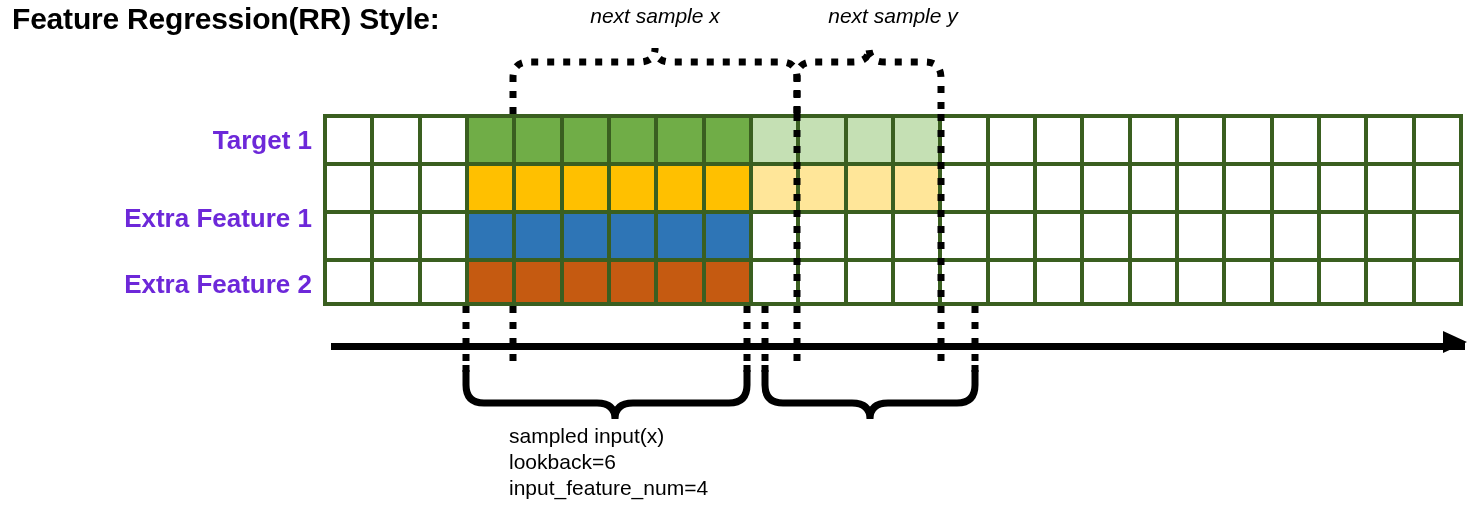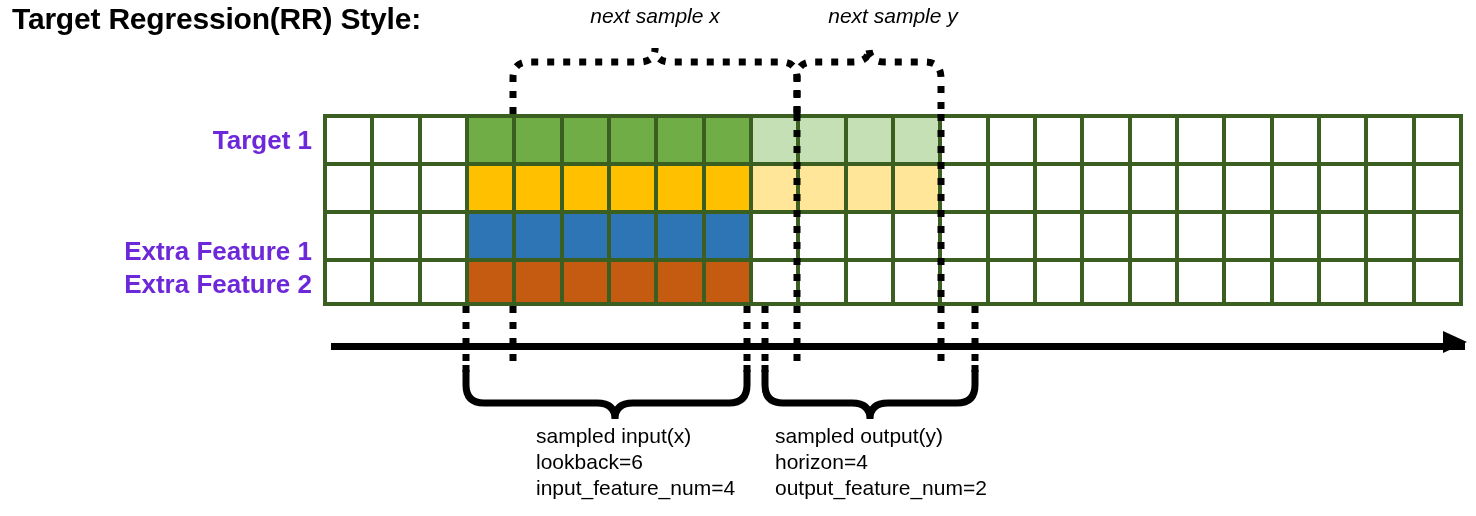--- a/index.html
+++ b/index.html
@@ -77,24 +77,24 @@
   }
   .anno-bot div{display:block;}
 
   svg.overlay{position:absolute;left:0;top:0;width:1476px;height:516px;pointer-events:none;}
 </style>
 </head>
 <body>
 
 <div id="stage">
 
-  <div class="title">Target Regression(RR) Style:</div>
+  <div class="title">Feature Regression(RR) Style:</div>
 
   <div class="rowlabel" style="top:125px;">Target 1</div>
-  <div class="rowlabel" style="top:236px;">Extra Feature 1</div>
+  <div class="rowlabel" style="top:203px;">Extra Feature 1</div>
   <div class="rowlabel" style="top:269px;">Extra Feature 2</div>
 
   <div id="grid" style="background: rgb(58, 95, 32);">
       <div class="grow">
         <div class="gcell" style="background: rgb(255, 255, 255);"></div>
         <div class="gcell" style="background: rgb(255, 255, 255);"></div>
         <div class="gcell" style="background: rgb(255, 255, 255);"></div>
         <div class="gcell" style="background: rgb(112, 173, 71);"></div>
         <div class="gcell" style="background: rgb(112, 173, 71);"></div>
         <div class="gcell" style="background: rgb(112, 173, 71);"></div>
@@ -196,29 +196,24 @@
         <div class="gcell" style="background: rgb(255, 255, 255);"></div>
       </div>
     </div>
 
   <div id="axis"></div>
   <div id="axishead"></div>
 
   <div class="anno-top" style="left:512px;top:4px;width:286px;">next sample x</div>
   <div class="anno-top" style="left:798px;top:4px;width:190px;">next sample y</div>
 
-  <div class="anno-bot" style="left:509px;top:423px;margin-left:27px;">
+  <div class="anno-bot" style="left:509px;top:423px;">
     <div>sampled input(x)</div>
     <div>lookback=6</div>
     <div>input_feature_num=4</div>
-  </div>
-  <div class="anno-bot" style="left:775px;top:423px;">
-    <div>sampled output(y)</div>
-    <div>horizon=4</div>
-    <div>output_feature_num=2</div>
   </div>
 
   <svg class="overlay" viewBox="0 0 1476 516">
     <g fill="none" stroke="#000" stroke-width="7" stroke-linecap="butt" stroke-dasharray="7 9">
 
       <path d="M513,114 L513,78 Q513,62 529,62 L639,62 Q655,62 655,48 Q655,62 671,62 L781,62 Q797,62 797,78 L797,114"></path>
 
       <path d="M797,114 L797,78 Q797,62 813,62 L853,62 Q869,62 869,48 Q869,62 885,62 L925,62 Q941,62 941,78 L941,114"></path>
 
       <path d="M513,306 L513,370"></path>

